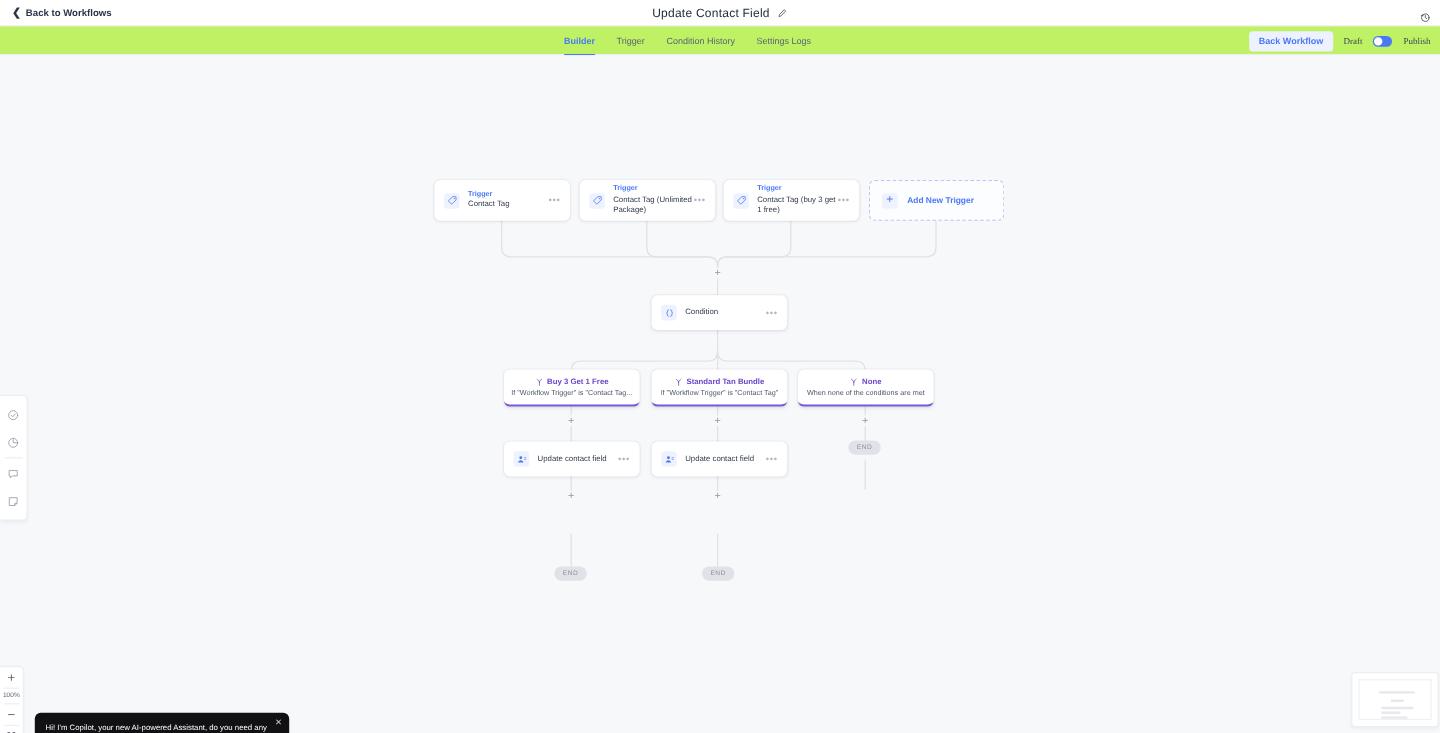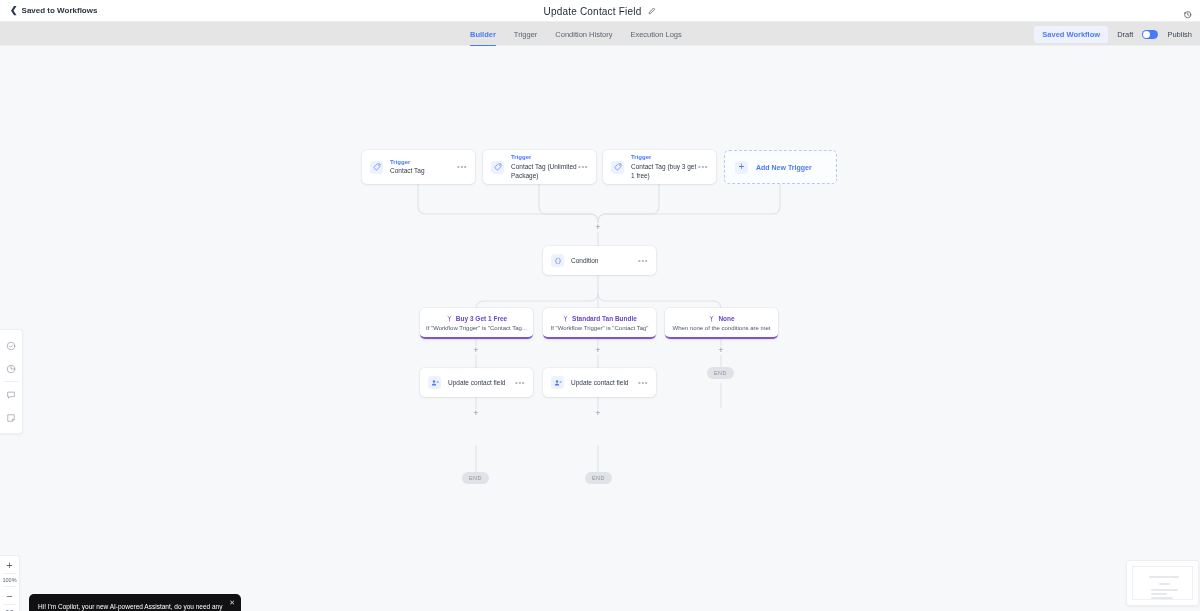--- a/index.html
+++ b/index.html
@@ -41,41 +41,41 @@
   }
   .hist-icon { cursor: pointer; display: flex; }
   .saved-btn {
     background: #7e9bf0; color: #fff; font-size: 7.5px;
     border: none; border-radius: 3px; padding: 4px 11px; cursor: pointer;
   }
 
   
   .tabsbar {
     position: absolute; top: 22px; left: 0; width: 1200px; height: 24px;
-    background: #e5e5e5; border-bottom: 1px solid #eceef1;
+    background: #bef264; border-bottom: 1px solid #eceef1;
   }
   .tabs { position: absolute; left: 470px; top: 0; height: 24px; display: flex; gap: 18px; }
   .tab {
     font-size: 7.5px; color: #5b6472; display: flex; align-items: center;
     height: 24px; position: relative; cursor: pointer; white-space: nowrap;
   }
   .tab.active { color: #4a79f5; font-weight: 600; }
   .tab.active::after {
     content: ""; position: absolute; left: 0; right: 0; bottom: 0;
     height: 1.5px; background: #4a79f5; border-radius: 1px;
   }
   .tabsbar-right {
     position: absolute; right: 8px; top: 0; height: 24px;
     display: flex; align-items: center; gap: 9px;
   }
   .test-btn {
     background: #eef2fe; color: #4a79f5; font-size: 7.5px; font-weight: 600;
     border: none; border-radius: 3px; padding: 4px 8px; cursor: pointer;
   }
-  .pub-label { font-size: 7.5px; color: #3c4656; }
+  .pub-label { font-size: 7.5px; color: #3c4656; font-family: Liberation Serif, serif; }
   .toggle {
     width: 16px; height: 9px; border-radius: 5px; background: #4a79f5;
     position: relative; cursor: pointer; flex: 0 0 auto;
   }
   .toggle .knob {
     position: absolute; left: 1px; top: 1px; width: 7px; height: 7px;
     border-radius: 50%; background: #fff;
   }
 
   
@@ -187,21 +187,21 @@
   .mm-bar { position: absolute; background: #e6e8ec; height: 2px; border-radius: 1px; }
 </style>
 </head>
 <body>
 
 <div class="app">
 
   <div class="topbar">
     <div class="back-link">
       <span class="back-chevron">❮</span>
-      <span>Saved to Workflows</span>
+      <span>Back to Workflows</span>
     </div>
 
     <div class="title-wrap">
       <span class="doc-title">Update Contact Field</span>
       <span class="edit-icon">
         <svg width="8" height="8" viewBox="0 0 16 16" fill="none" stroke="#3c4656" stroke-width="1.3" stroke-linecap="round" stroke-linejoin="round">
           <path d="M11.5 2.5l2 2L5 13l-2.6.6L3 11z"></path>
         </svg>
       </span>
     </div>
@@ -217,24 +217,24 @@
       </span>
       <button class="saved-btn">Saved</button>
     </div>
   </div>
 
   <div class="tabsbar">
     <div class="tabs">
       <div class="tab active">Builder</div>
       <div class="tab">Trigger</div>
       <div class="tab">Condition History</div>
-      <div class="tab">Execution Logs</div>
+      <div class="tab">Settings Logs</div>
     </div>
     <div class="tabsbar-right">
-      <button class="test-btn">Saved Workflow</button>
+      <button class="test-btn">Back Workflow</button>
       <span class="pub-label">Draft</span>
       <div class="toggle">
           <div class="knob"></div>
         </div>
       <span class="pub-label">Publish</span>
     </div>
   </div>
 
   <div class="canvas">
 

